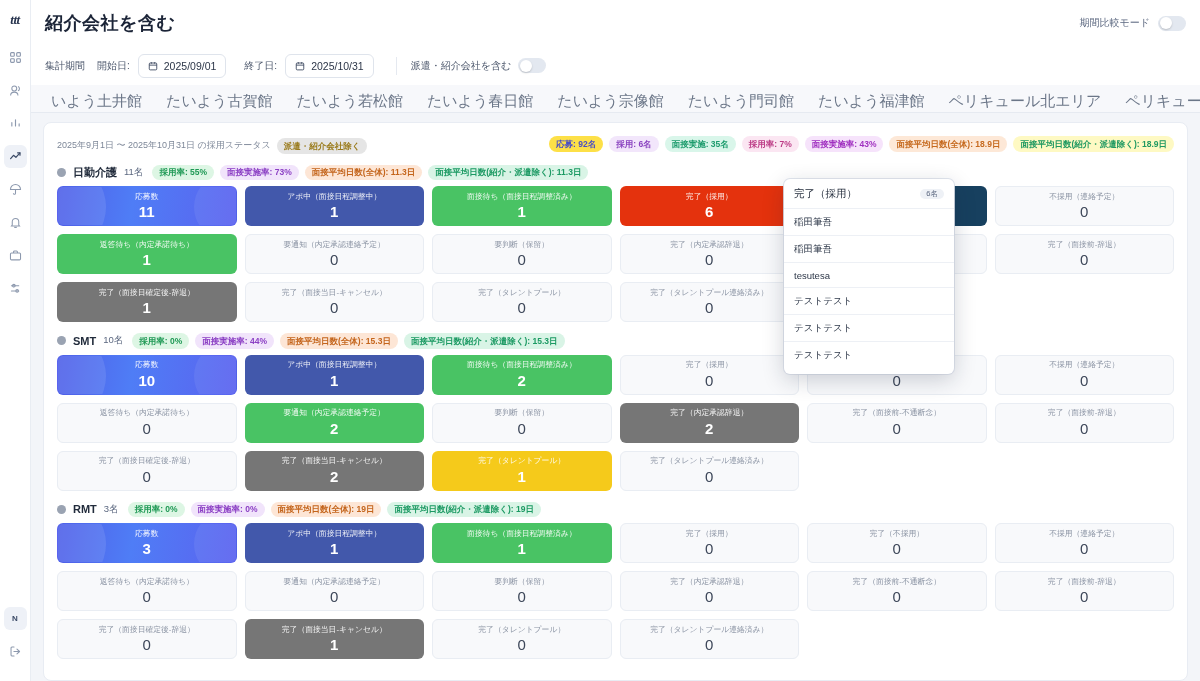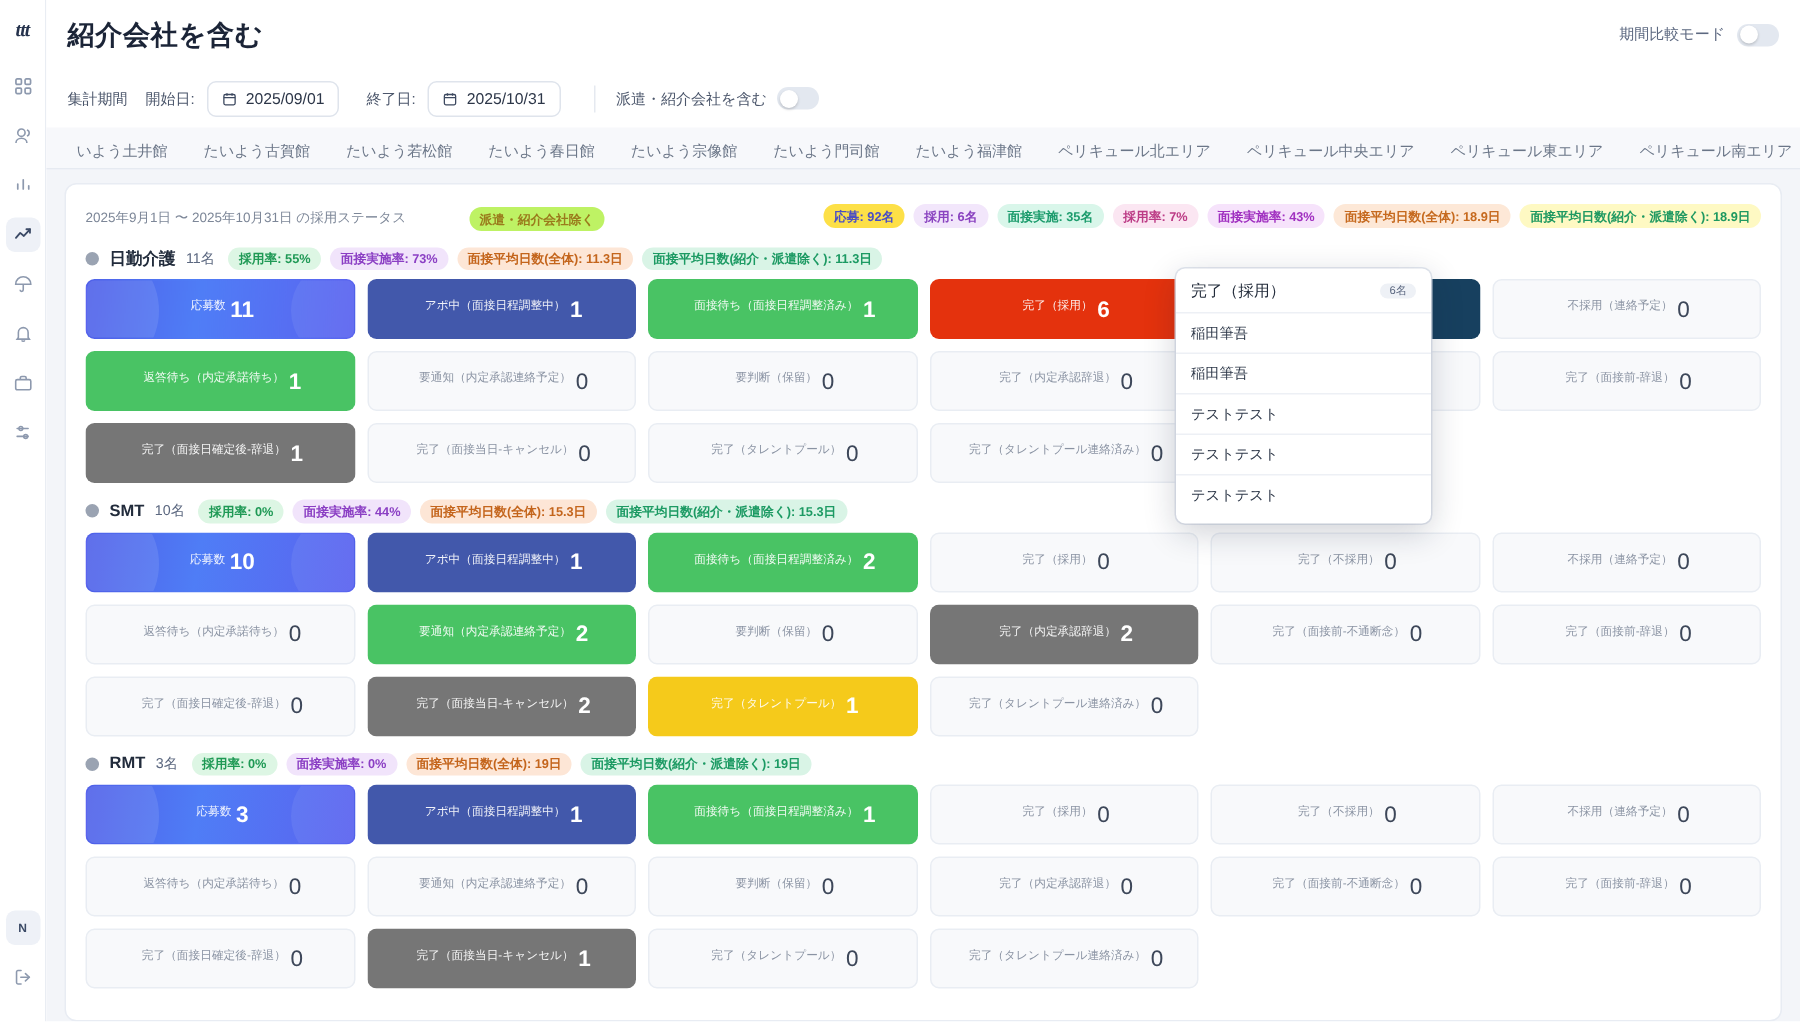--- a/index.html
+++ b/index.html
@@ -85,21 +85,21 @@
   .tabsbar {
     height: 28px; flex: 0 0 28px;
     display: flex; align-items: flex-end;
     padding: 0 10px 0 14px;
     background: #f7f8fb;
     border-bottom: 1px solid #e6eaf1;
     overflow: hidden;
     position: relative;
   }
   .tab {
-    font-size: 10px; color: #6b7688;
+    font-size: 15px; color: #6b7688;
     padding: 0 12px; height: 22px;
     display: flex; align-items: center;
     white-space: nowrap;
     border-radius: 5px 5px 0 0;
   }
   .tab:first-child { padding-left: 6px; }
 
   
   .content {
     flex: 1 1 auto; background: #f3f5f9;
@@ -130,21 +130,21 @@
   .dot { width: 9px; height: 9px; border-radius: 50%; background: #9aa3b2; flex: 0 0 9px; }
   .grp-name { font-size: 11px; font-weight: bold; color: #222c3c; }
   .grp-count { font-size: 9.5px; color: #5c6880; }
   .grp-badges { display: flex; gap: 6px; align-items: center; margin-left: 2px; }
 
   .grid { display: grid; grid-template-columns: repeat(6, 1fr); gap: 8px; }
   .cell {
     border-radius: 6px; border: 1px solid #e9edf3;
     background: #f8f9fb;
     height: 40px;
-    display: flex; flex-direction: row; align-items: center; justify-content: center;
+    display: flex; flex-direction: column; align-items: center; justify-content: center;
     position: relative; overflow: hidden;
   }
   .cell .lbl { font-size: 7.8px; color: #8a93a3; line-height: 1; margin-bottom: 4px; text-align: center; padding: 0 3px; }
   .cell .val { font-size: 15px; color: #3d4759; font-weight: normal; line-height: 1; }
 
   .cell.on { border-color: transparent; }
   .cell.on .lbl { color: rgba(255,255,255,.92); }
   .cell.on .val { color: #ffffff; font-weight: bold; }
 
   .cell.c-apply { background: linear-gradient(100deg,#4f5fe8 0%,#4f7df6 42%,#5b63ef 100%); }
@@ -314,21 +314,21 @@
       <div class="tab">ペリキュール南エリア</div>
     </div>
 
   <div class="content">
     <div class="panel">
 
       <div class="panel-head">
         <div>
           <div class="fac-sub">
             <span>2025年9月1日 〜 2025年10月31日 の採用ステータス</span>
-            <span class="badge" style="background: #bef264; color: rgb(154, 123, 28); margin-left: 36px;">派遣・紹介会社除く</span>
+            <span class="badge" style="background: #e5e5e5; color: rgb(154, 123, 28);">派遣・紹介会社除く</span>
           </div>
         </div>
         <div class="kpis" id="kpis">
             <span class="badge" style="background: #fde047; color: rgb(75, 79, 196);">応募: 92名</span>
             <span class="badge" style="background: rgb(242, 230, 251); color: rgb(138, 67, 192);">採用: 6名</span>
             <span class="badge" style="background: rgb(217, 246, 234); color: rgb(29, 156, 109);">面接実施: 35名</span>
             <span class="badge" style="background: rgb(251, 230, 242); color: rgb(188, 60, 134);">採用率: 7%</span>
             <span class="badge" style="background: rgb(246, 227, 251); color: rgb(160, 48, 192);">面接実施率: 43%</span>
             <span class="badge" style="background: rgb(253, 232, 215); color: rgb(198, 106, 31);">面接平均日数(全体): 18.9日</span>
             <span class="badge" style="background: #fef9c3; color: rgb(31, 153, 97); text-align: center;">面接平均日数(紹介・派遣除く): 18.9日</span>
@@ -576,20 +576,21 @@
         </div>
 
       <div class="popover" style="left:740px; top:56px;">
         <div class="pop-head">
           <span class="pop-title">完了（採用）</span>
           <span class="pop-count">6名</span>
         </div>
         <div id="popnames">
             <div class="pop-row">稲田筆吾</div>
             <div class="pop-row">稲田筆吾</div>
+            <div class="pop-row">tesutesa</div>
             <div class="pop-row">テストテスト</div>
             <div class="pop-row">テストテスト</div>
             <div class="pop-row">テストテスト</div>
           </div>
       </div>
 
     </div>
   </div>
 </div>
 

